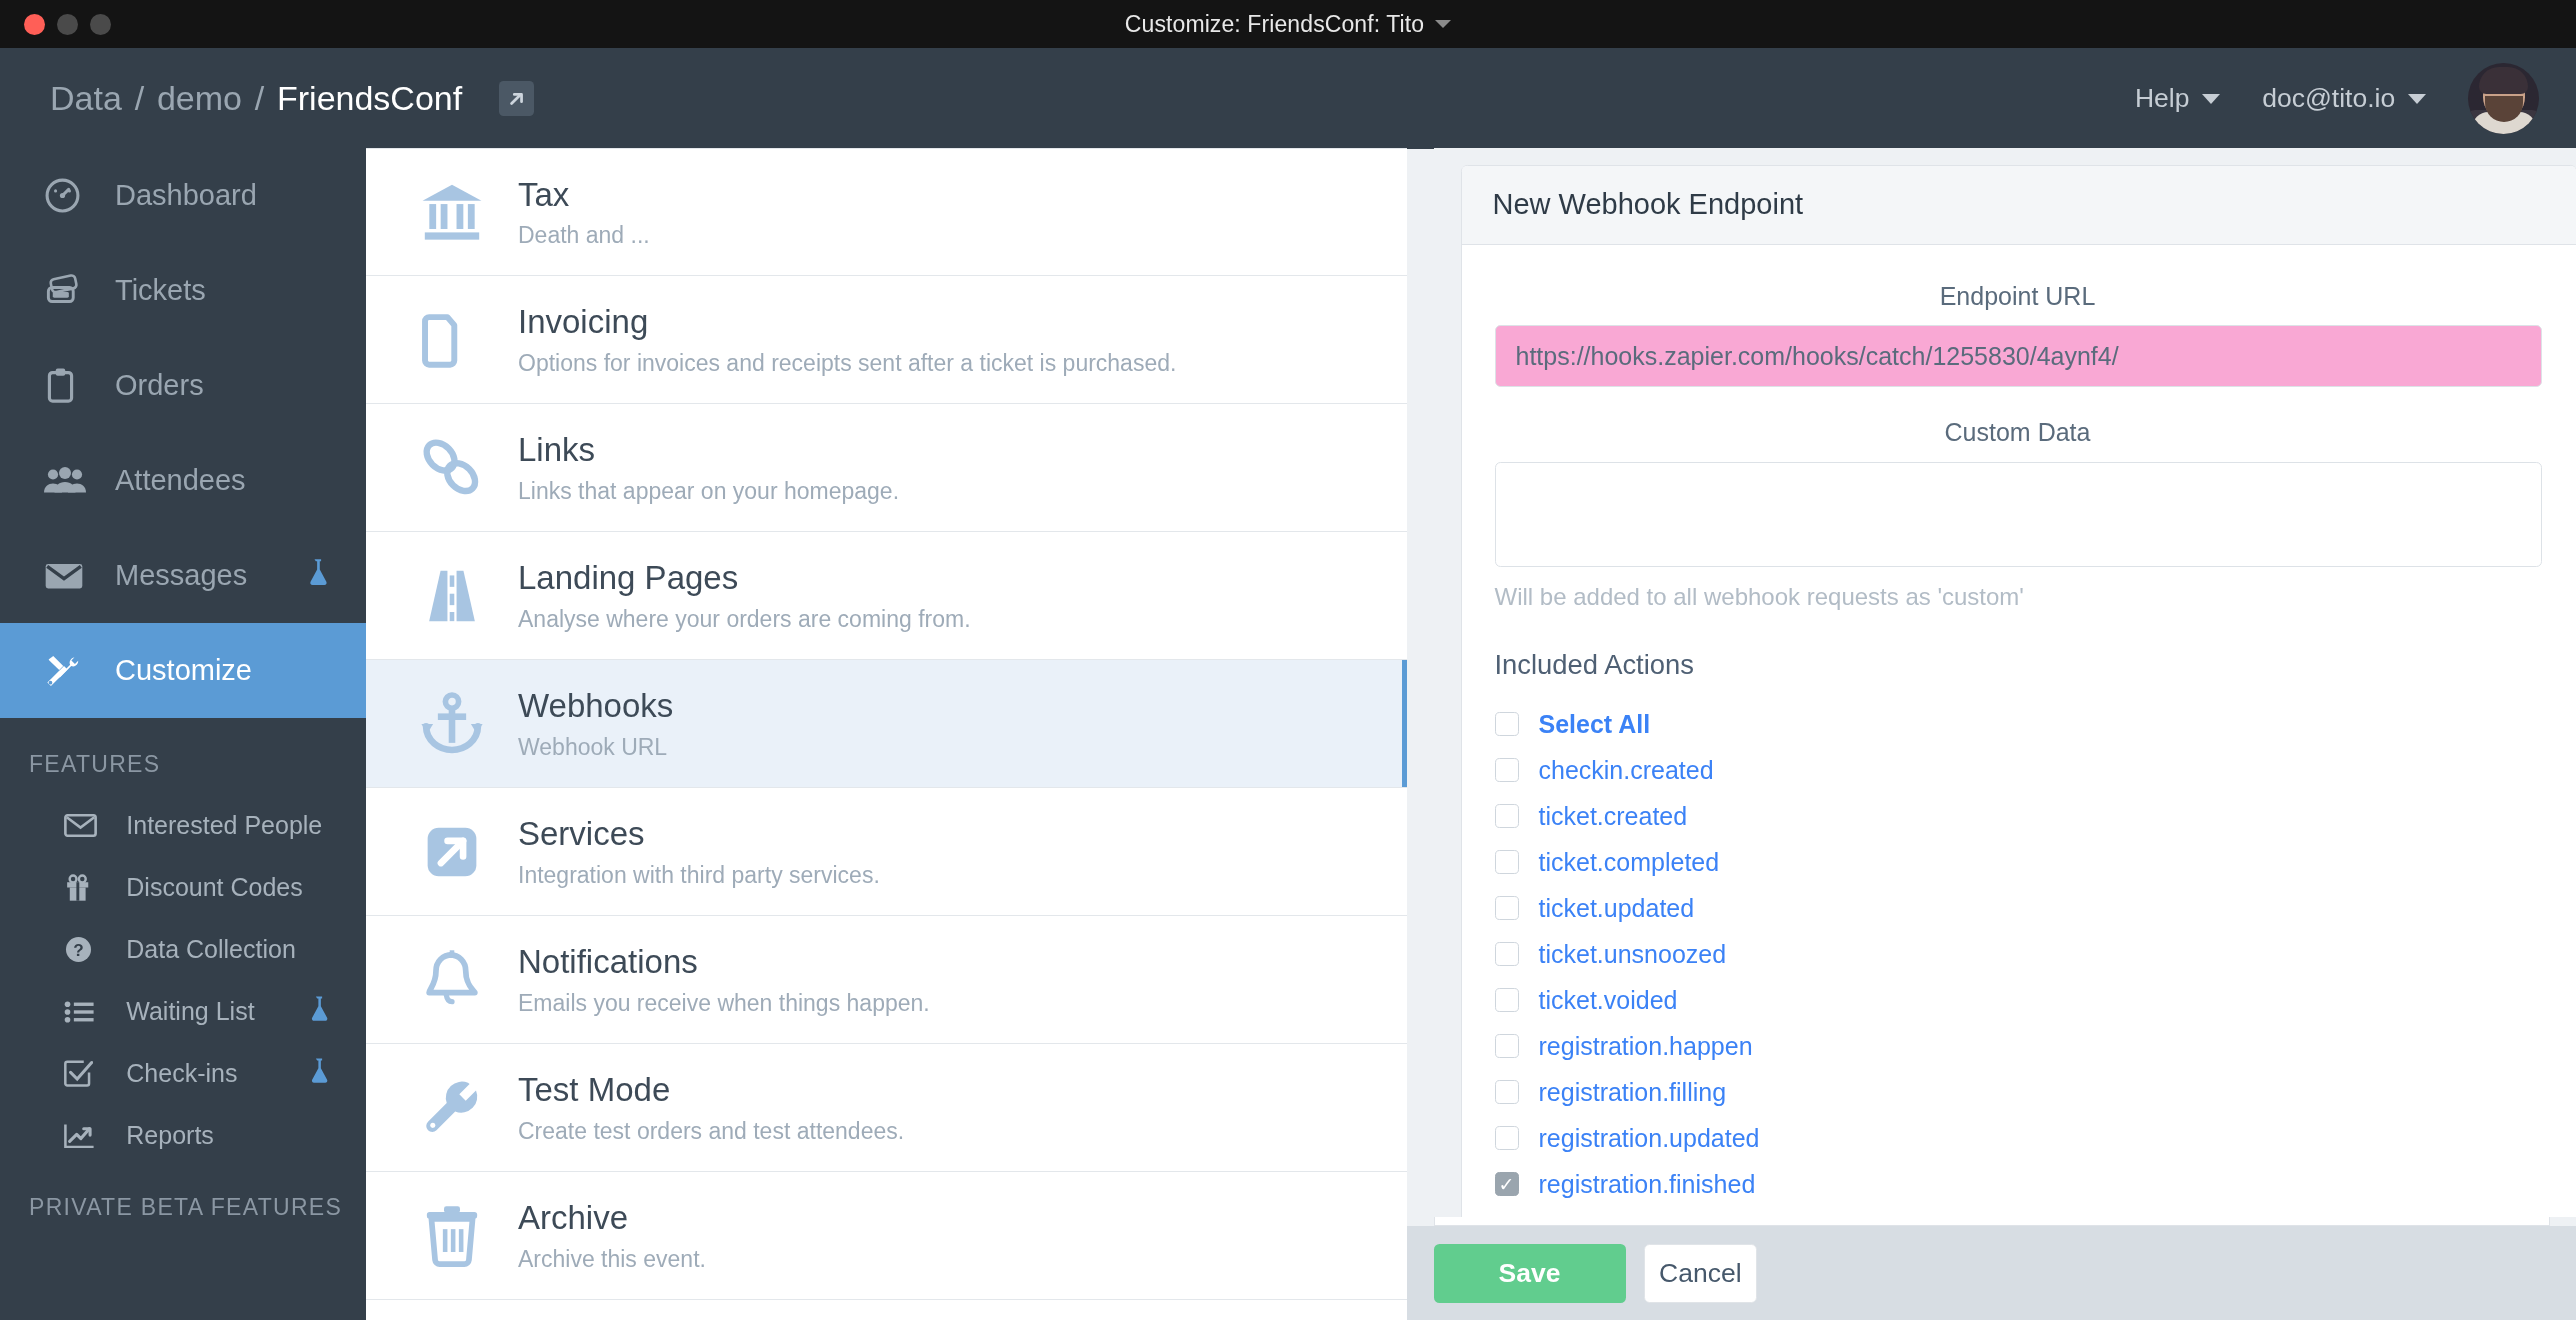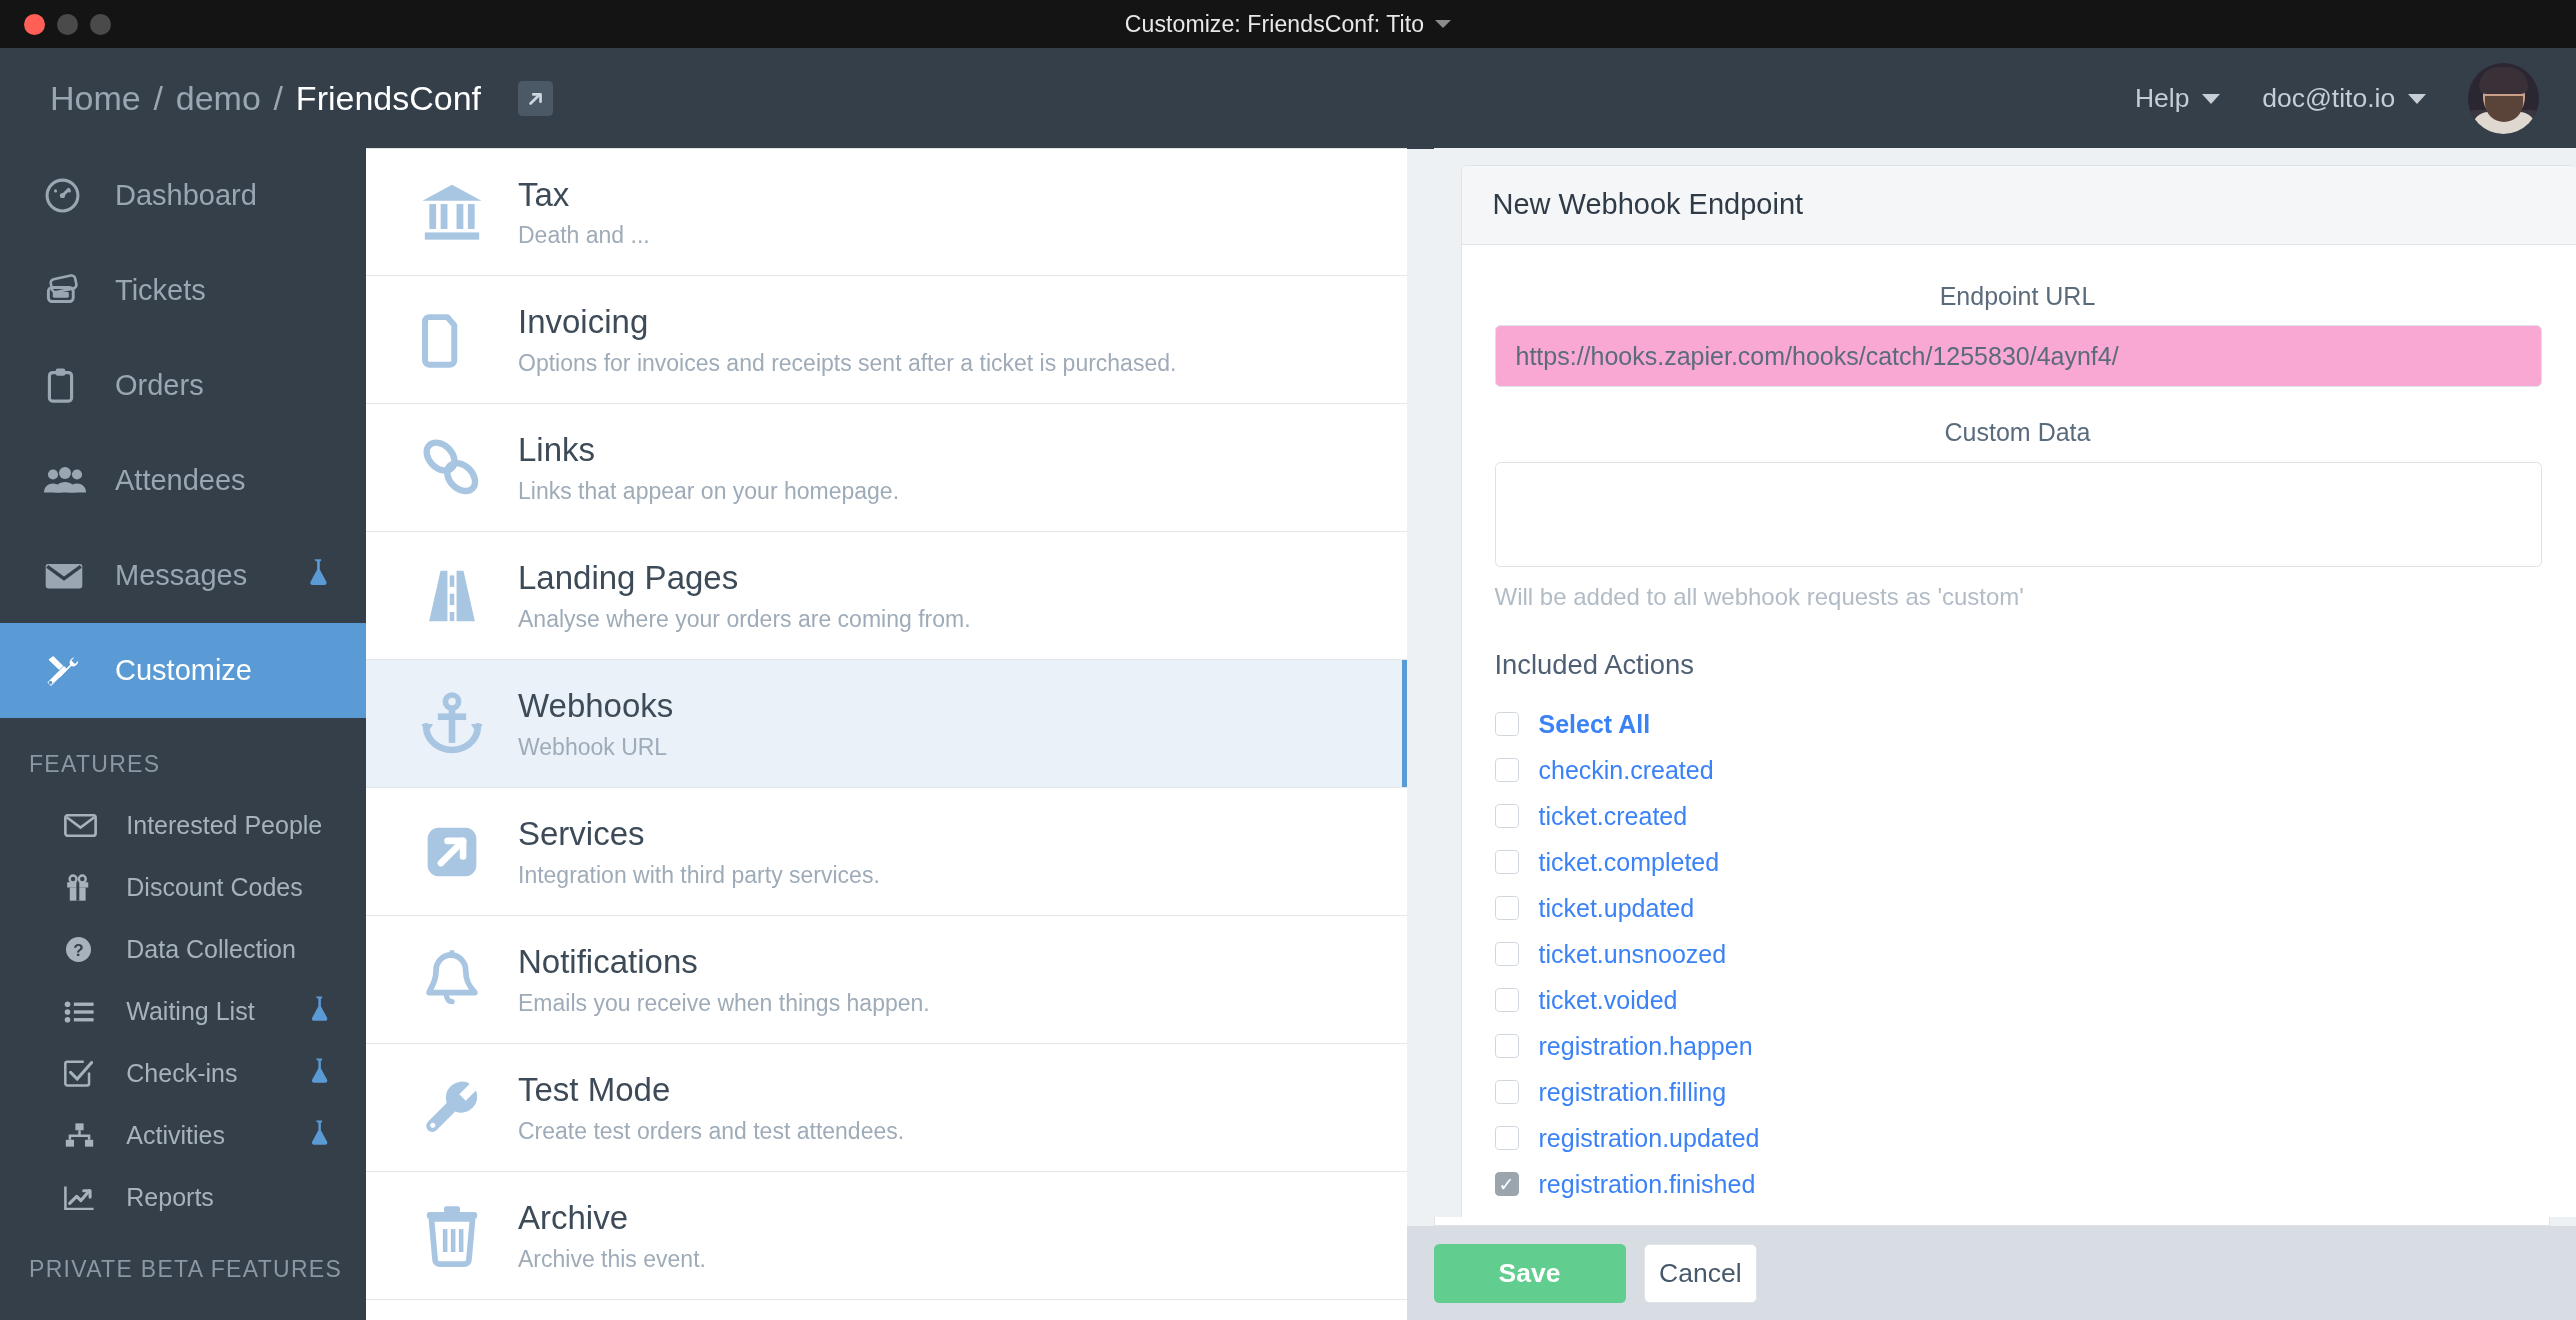--- a/index.html
+++ b/index.html
@@ -182,21 +182,21 @@
     <div class="light green"></div>
   </div>
   <div id="title-center">
     <span>Customize: FriendsConf: Tito</span>
     <span class="chev-sm"></span>
   </div>
 </div>
 
 <div id="header">
   <div id="breadcrumb">
-    <span class="crumb-link">Home</span>
+    <span class="crumb-link">Data</span>
     <span class="crumb-sep">/</span>
     <span class="crumb-link">demo</span>
     <span class="crumb-sep">/</span>
     <span class="crumb-cur">FriendsConf</span>
   </div>
   <div id="ext-link-btn">
     <svg width="20" height="20" viewBox="0 0 22 22">
       <path d="M5 16 L15 6" stroke="#cdd5dd" stroke-width="3" fill="none" stroke-linecap="round"></path>
       <path d="M8 6 L16 6 L16 14" stroke="#cdd5dd" stroke-width="3" fill="none" stroke-linecap="round" stroke-linejoin="round"></path>
     </svg>
@@ -361,36 +361,20 @@
         </svg>
     </span>
     <span class="nav-label">Check-ins</span>
     <span class="beta-flask">
       <svg width="24" height="27.4" viewBox="0 0 18 22">
           <path d="M6.5 1h5v1.5h-1v6.2l5 9.3c.6 1.1-.2 2.5-1.5 2.5H5c-1.3 0-2.1-1.4-1.5-2.5l5-9.3V2.5h-1z" fill="#5b9bd5"></path>
         </svg>
     </span>
   </div>
 
-  <div class="feat-item">
-    <span class="nav-ico">
-      <svg width="31" height="27.4" viewBox="0 0 22 20">
-          <rect x="8" y="1" width="6" height="5" fill="#a7b2bc"></rect>
-          <rect x="1" y="13" width="6" height="5" fill="#a7b2bc"></rect>
-          <rect x="15" y="13" width="6" height="5" fill="#a7b2bc"></rect>
-          <path d="M11 6v4M4 13v-3h14v3" fill="none" stroke="#a7b2bc" stroke-width="1.8"></path>
-        </svg>
-    </span>
-    <span class="nav-label">Activities</span>
-    <span class="beta-flask">
-      <svg width="24" height="27.4" viewBox="0 0 18 22">
-          <path d="M6.5 1h5v1.5h-1v6.2l5 9.3c.6 1.1-.2 2.5-1.5 2.5H5c-1.3 0-2.1-1.4-1.5-2.5l5-9.3V2.5h-1z" fill="#5b9bd5"></path>
-        </svg>
-    </span>
-  </div>
 
   <div class="feat-item">
     <span class="nav-ico">
       <svg width="31" height="25.6" viewBox="0 0 22 18">
           <path d="M1 1v16h20" fill="none" stroke="#a7b2bc" stroke-width="1.8"></path>
           <path d="M4 13l5-5 3 3 6-7" fill="none" stroke="#a7b2bc" stroke-width="2.2" stroke-linecap="round" stroke-linejoin="round"></path>
           <path d="M14 4h4.5v4.5" fill="none" stroke="#a7b2bc" stroke-width="2.2" stroke-linecap="round" stroke-linejoin="round"></path>
         </svg>
     </span>
     <span class="nav-label">Reports</span>

